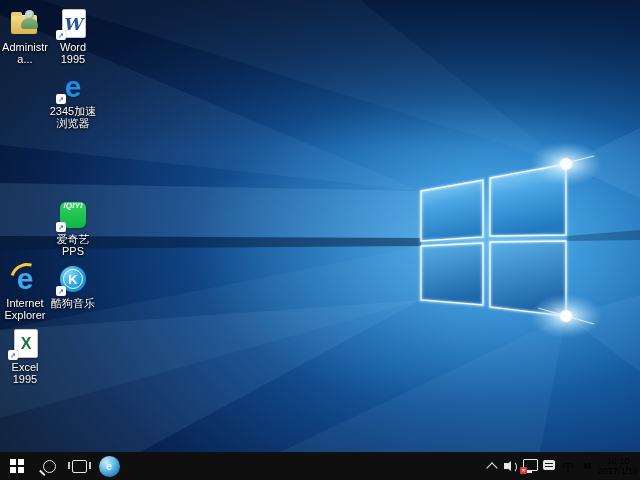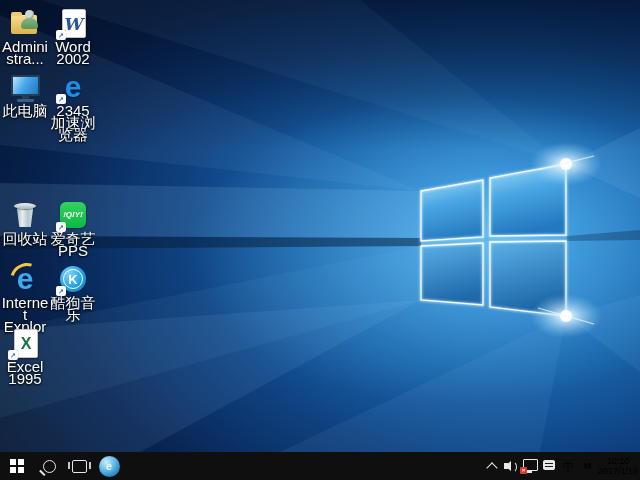--- a/index.html
+++ b/index.html
@@ -7,21 +7,21 @@
           font-family:"Liberation Sans","DejaVu Sans",sans-serif;background:#000;}
   .wallpaper{position:absolute;left:0;top:0;right:0;bottom:28px;}
   .wallpaper svg{display:block;width:100%;height:100%;}
 
   
   .icons{position:absolute;top:0;left:0;width:110px;height:452px;}
   .dicon{position:absolute;width:48px;display:flex;flex-direction:column;align-items:center;cursor:pointer;}
   .c1{left:1px}.c2{left:49px}
   .r1{top:7px}.r2{top:71px}.r3{top:135px}.r4{top:199px}.r5{top:263px}.r6{top:327px}.r7{top:394px}
   .art{position:relative;width:32px;height:32px;}
-  .lbl{margin-top:2px;font-size:15px;line-height:12px;color:#fff;text-align:center;
+  .lbl{margin-top:2px;font-size:11px;line-height:12px;color:#fff;text-align:center;
        text-shadow:0 1px 2px rgba(0,0,0,.95),0 0 3px rgba(0,0,0,.8);word-break:break-word;max-width:52px;}
 
   
   .sc{position:absolute;left:-1px;bottom:-1px;width:10px;height:10px;background:#fff;border-radius:2px;
       box-shadow:0 0 1px rgba(0,0,0,.7);display:flex;align-items:center;justify-content:center;}
   .sc::after{content:"\2197";font-size:7px;font-weight:bold;color:#2e5fd4;line-height:1;}
 
   
   .folder{position:absolute;left:2px;top:8px;width:26px;height:19px;border-radius:2px;
           background:linear-gradient(#f6dc8f,#ddb44e);box-shadow:inset 0 1px 0 rgba(255,255,255,.5);}
@@ -69,21 +69,21 @@
 
   
   .q-body{position:absolute;left:7px;top:3px;width:18px;height:26px;background:#151515;border-radius:50% 50% 45% 45%;}
   .q-face{position:absolute;left:10px;top:6px;width:12px;height:7px;background:#fff;border-radius:50%;}
   .q-belly{position:absolute;left:11px;top:15px;width:10px;height:12px;background:#fff;border-radius:50% 50% 42% 42%;}
   .q-scarf{position:absolute;left:9px;top:12px;width:14px;height:3px;background:#e03c3c;border-radius:2px;}
   .q-feet{position:absolute;left:7px;bottom:1px;width:7px;height:3px;background:#f0a23a;border-radius:50%;box-shadow:11px 0 0 #f0a23a;}
 
   
   .iq{position:absolute;left:3px;top:3px;width:26px;height:26px;border-radius:6px;
-      background:linear-gradient(#35d15f,#0cb843);display:flex;align-items:center;justify-content:center;
+      background:linear-gradient(#35d15f,#0cb843);display:flex;align-items:flex-start;justify-content:center;
       box-shadow:0 1px 2px rgba(0,0,0,.4);}
   .iq b{color:#fff;font:italic bold 8px/8px "Liberation Sans",sans-serif;letter-spacing:.2px;}
 
   
   .kg{position:absolute;left:3px;top:3px;width:26px;height:26px;border-radius:50%;
       background:radial-gradient(circle at 35% 30%,#7fd4f6,#1a9ce0 60%,#0c7cc0);
       display:flex;align-items:center;justify-content:center;box-shadow:0 1px 2px rgba(0,0,0,.4);}
   .kg::before{content:"";position:absolute;inset:3px;border:1.5px solid #fff;border-radius:50%;}
   .kg b{position:relative;color:#fff;font:bold 13px/13px "Liberation Sans",sans-serif;}
 
@@ -230,49 +230,34 @@
       <div class="lbl">Administra...</div>
     </div>
 
     <div class="dicon c2 r1">
       <div class="art">
         <span class="pg">
             <b class="g-word">W</b>
           </span>
           <span class="sc"></span>
       </div>
-      <div class="lbl">Word 2002</div>
-    </div>
-
-    <div class="dicon c1 r2">
-      <div class="art">
-        <span class="scr"></span>
-          <span class="neck"></span>
-          <span class="mbase"></span>
-      </div>
-      <div class="lbl">此电脑</div>
-    </div>
+      <div class="lbl">Word 1995</div>
+    </div>
+
 
     <div class="dicon c2 r2">
       <div class="art">
         <span class="e-blue">e</span>
           <span class="sc"></span>
       </div>
       <div class="lbl">2345加速浏览器</div>
     </div>
 
 
 
-    <div class="dicon c1 r4">
-      <div class="art">
-        <span class="bin"></span>
-          <span class="binlid"></span>
-      </div>
-      <div class="lbl">回收站</div>
-    </div>
 
     <div class="dicon c2 r4">
       <div class="art">
         <span class="iq">
             <b>iQIYI</b>
           </span>
           <span class="sc"></span>
       </div>
       <div class="lbl">爱奇艺PPS</div>
     </div>

